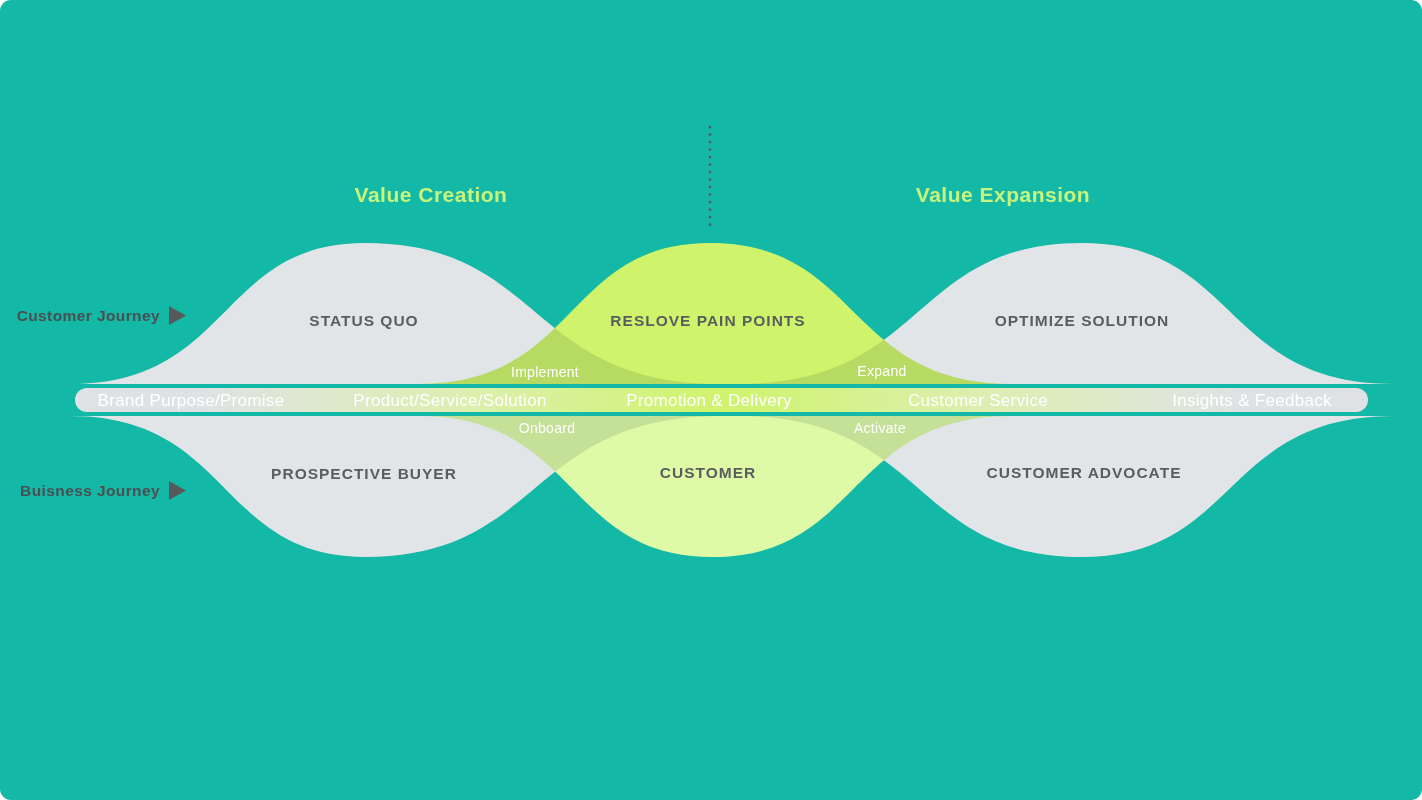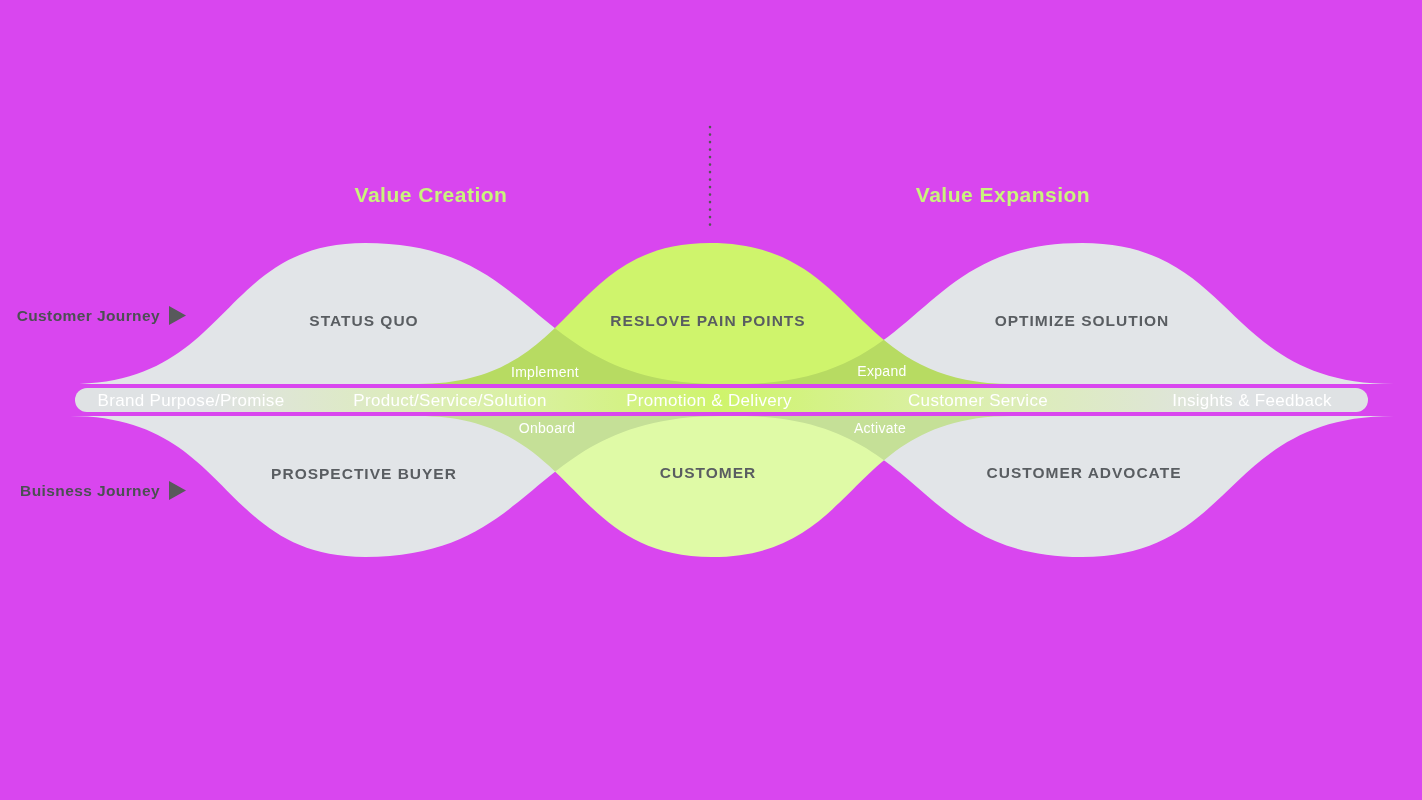--- a/index.html
+++ b/index.html
@@ -8,21 +8,22 @@
     background: #ffffff;
     width: 1422px;
     height: 800px;
     overflow: hidden;
     font-family: "Liberation Sans", sans-serif;
   }
   .stage {
     position: relative;
     width: 1422px;
     height: 800px;
-    background: #d946ef;
+    background: #14b8a6;
+    border-radius: 11px;
   }
   svg { display: block; isolation: isolate; }
   .bell { mix-blend-mode: multiply; }
   .dots {
     stroke-width: 2.6;
     stroke-dasharray: 0.1 7.4;
     stroke-linecap: round;
     fill: none;
   }
   .heading {

